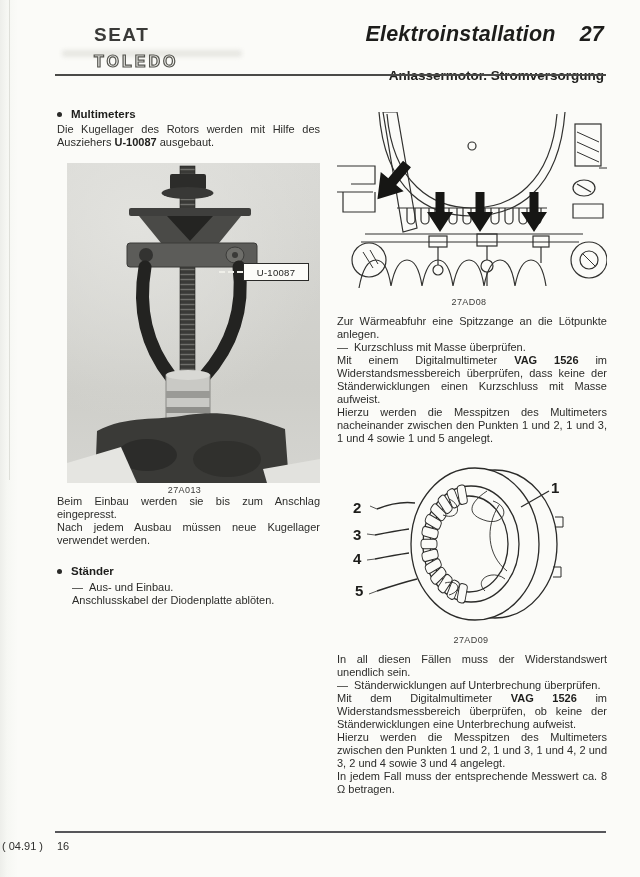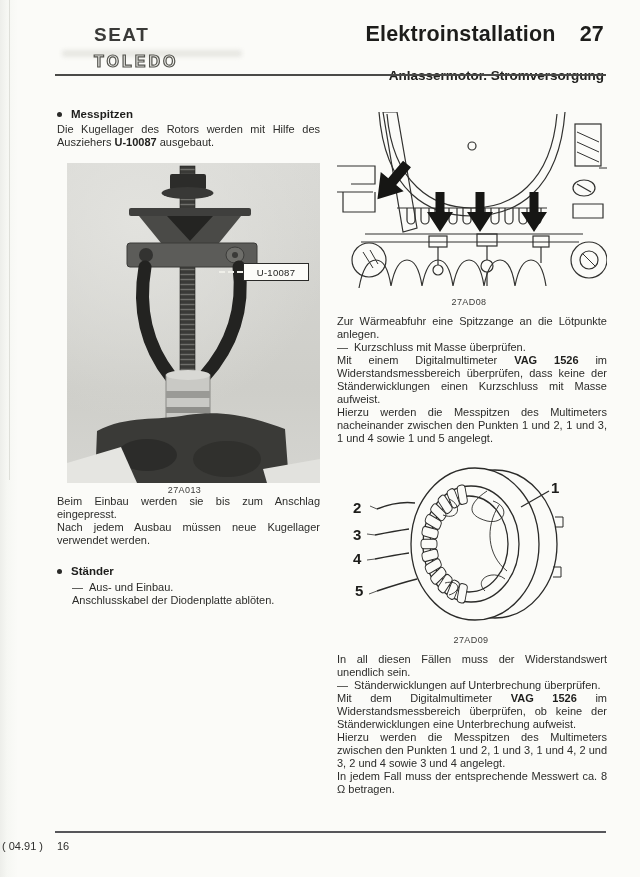--- a/index.html
+++ b/index.html
@@ -8,21 +8,21 @@
     background:linear-gradient(90deg,#edeeea 0,#f6f7f3 7px,#fbfbf8 18px,#fbfbf8 100%);
     font-family:"Liberation Sans",sans-serif;color:#2c2c2a;
   }
   .crease{position:absolute;left:9px;top:0;width:1px;height:480px;background:#dedfd9;}
   
   .logo{position:absolute;left:58px;top:24px;display:flex;align-items:baseline;gap:7px;flex-direction:column;}
   .logo-seat{font-size:19px;font-weight:800;letter-spacing:1.5px;color:#3a3a38;transform:scaleY(.95);}
   .logo-toledo{font-size:16px;font-weight:800;letter-spacing:3px;color:#f4f4f0;margin-left:36px;-webkit-text-stroke:1.2px #55554f;}
   .ghost1{position:absolute;left:62px;top:50px;width:180px;height:7px;background:#e7e7e2;filter:blur(2px);border-radius:3px;}
   .title-block{position:absolute;right:36px;top:22px;text-align:right;}
-  .title-line{display:flex;gap:24px;justify-content:flex-end;font-size:21.5px;font-weight:bold;color:#1d1d1b;letter-spacing:.2px;}
+  .title-line{display:flex;gap:24px;justify-content:flex-end;font-size:21.5px;font-weight:bold;color:#1d1d1b;letter-spacing:.2px;font-style:italic;}
   .subtitle{font-size:13.5px;font-weight:bold;margin-top:21px;color:#222220;}
   .rule-top{position:absolute;left:55px;top:74px;width:551px;height:2px;background:#4a4a48;}
   
   .col-left{position:absolute;left:57px;top:108px;width:263px;}
   .col-right{position:absolute;left:337px;top:112px;width:270px;}
   .bullet-head{display:flex;align-items:center;gap:9px;font-weight:bold;font-size:11.5px;color:#1e1e1c;}
   .dot{width:5px;height:5px;border-radius:50%;background:#2a2a28;flex:none;}
   .indent{margin-left:15px;}
   p.body{font-size:11px;line-height:13px;text-align:justify;margin:0;}
   .dash-row{display:flex;font-size:11px;line-height:13px;}
@@ -70,21 +70,21 @@
       <span>Elektroinstallation</span>
       <span>27</span>
     </div>
     <div class="subtitle">Anlassermotor. Stromversorgung</div>
   </div>
   <div class="rule-top"></div>
 
   <div class="col-left">
     <div class="bullet-head">
       <span class="dot"></span>
-      <span>Messpitzen</span>
+      <span>Multimeters</span>
     </div>
     <p class="body indent" style="margin-top:3px"><span>Die Kugellager des Rotors werden mit Hilfe des Ausziehers </span><b>U-10087</b><span> ausgebaut.</span></p>
 
     <figure class="photo">
       <svg width="253" height="320" viewBox="0 0 253 320">
         <defs>
           <pattern id="thr" width="8" height="5" patternUnits="userSpaceOnUse">
             <rect width="8" height="5" fill="#3a3a37"></rect>
             <path d="M0 1.5 H8" stroke="#6e6e6a" stroke-width="1.4"></path>
           </pattern>

